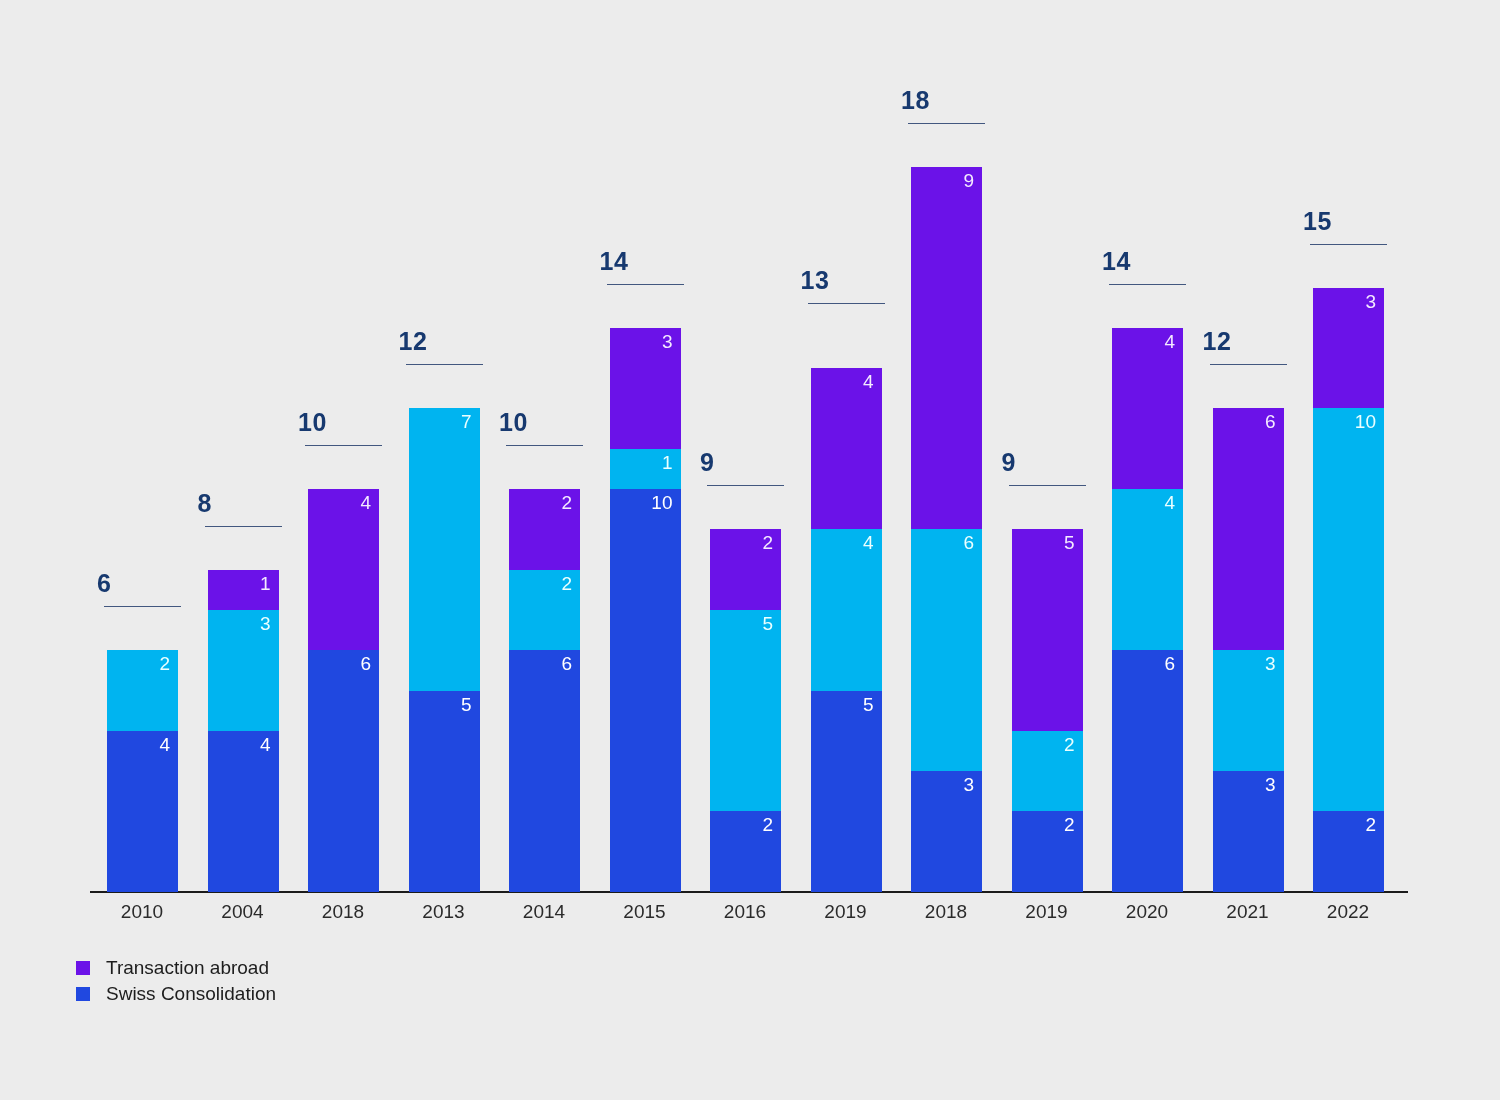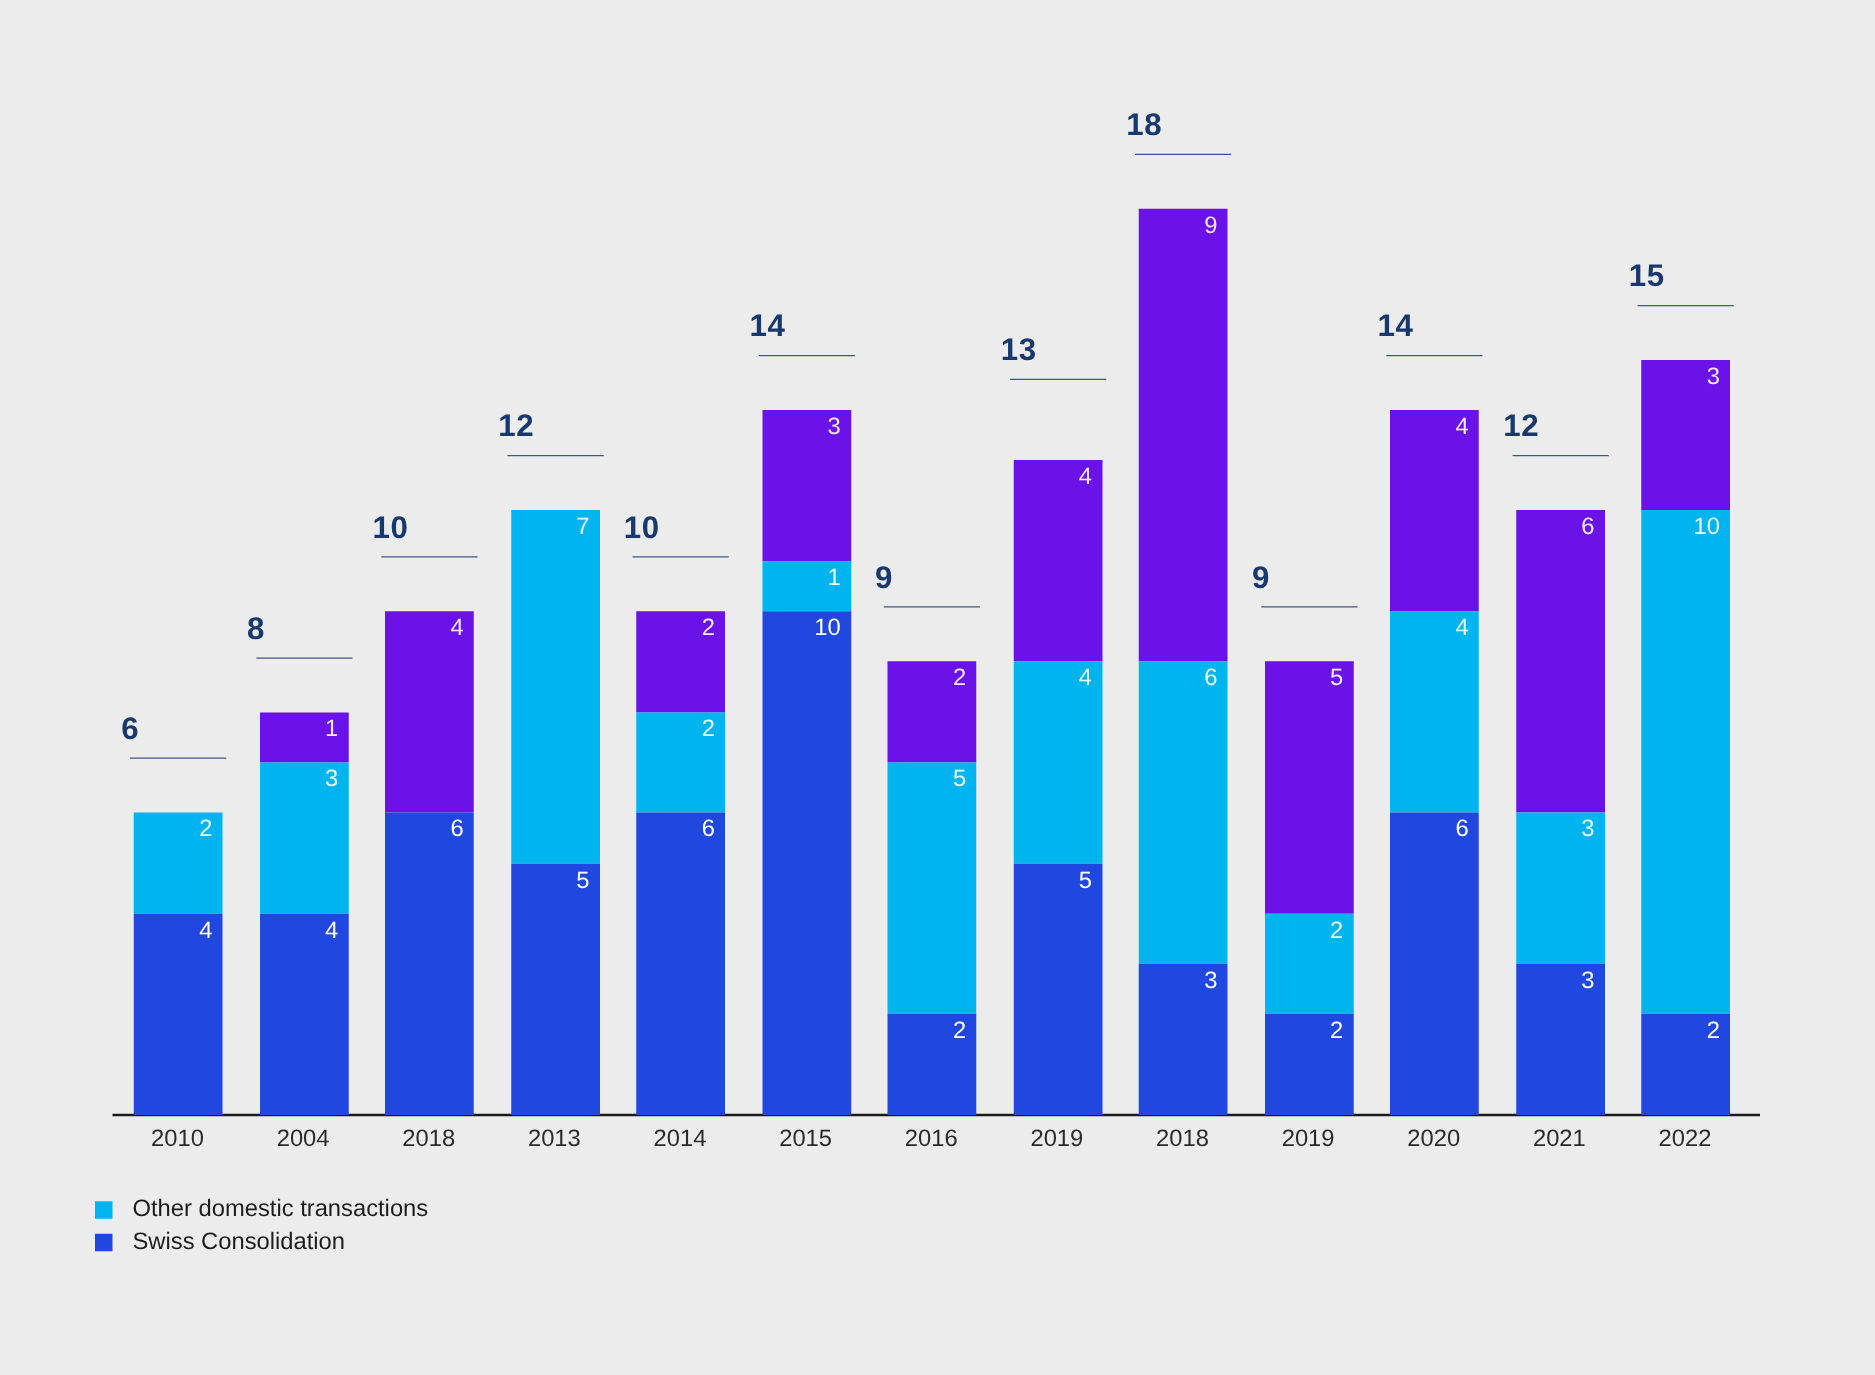--- a/index.html
+++ b/index.html
@@ -353,23 +353,23 @@
         <div class="total-wrap" style="bottom: 690.5px;">
           <div class="total-value">15</div>
           <div class="total-rule"></div>
         </div>
       </div>
       <div class="x-tick" style="left: 1293px;">2022</div>
     </div>
 
   <div id="legend">
 
-      <div class="legend-row">
-        <span class="legend-swatch" style="background: rgb(0, 180, 240);"></span>
-        <span class="legend-label">Other domestic transactions</span>
+  <div class="legend-row">
+        <span class="legend-swatch" style="background: rgb(107, 18, 232);"></span>
+        <span class="legend-label">Transaction abroad</span>
       </div>
       <div class="legend-row">
         <span class="legend-swatch" style="background: rgb(32, 72, 224);"></span>
         <span class="legend-label">Swiss Consolidation</span>
       </div>
     </div>
 
 </div>
 
 </body></html>

